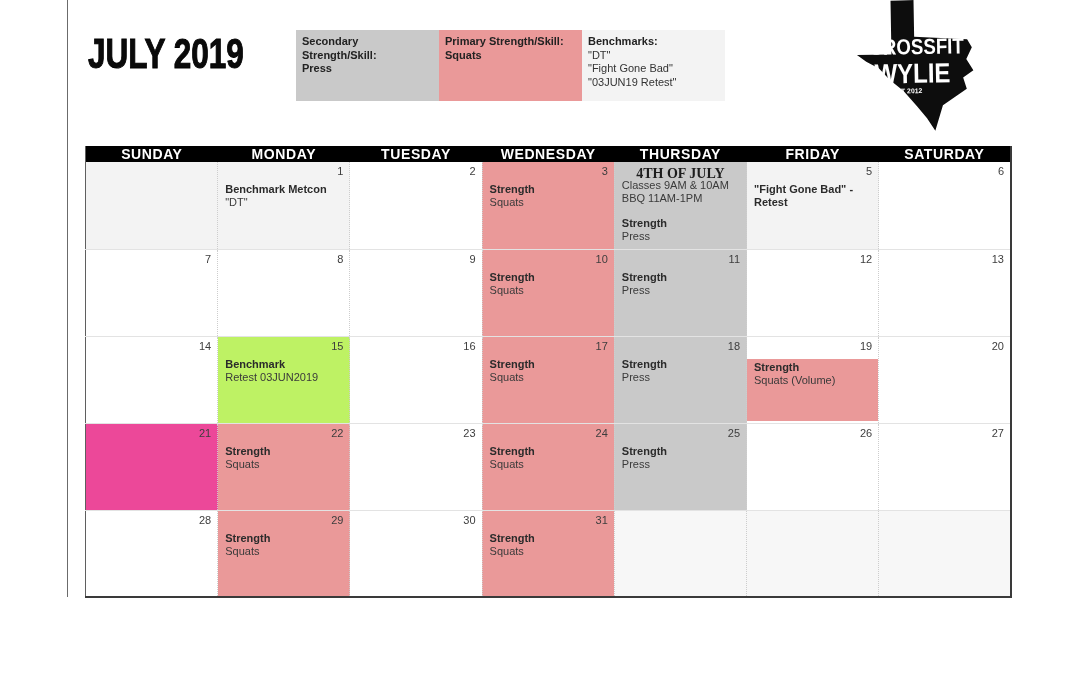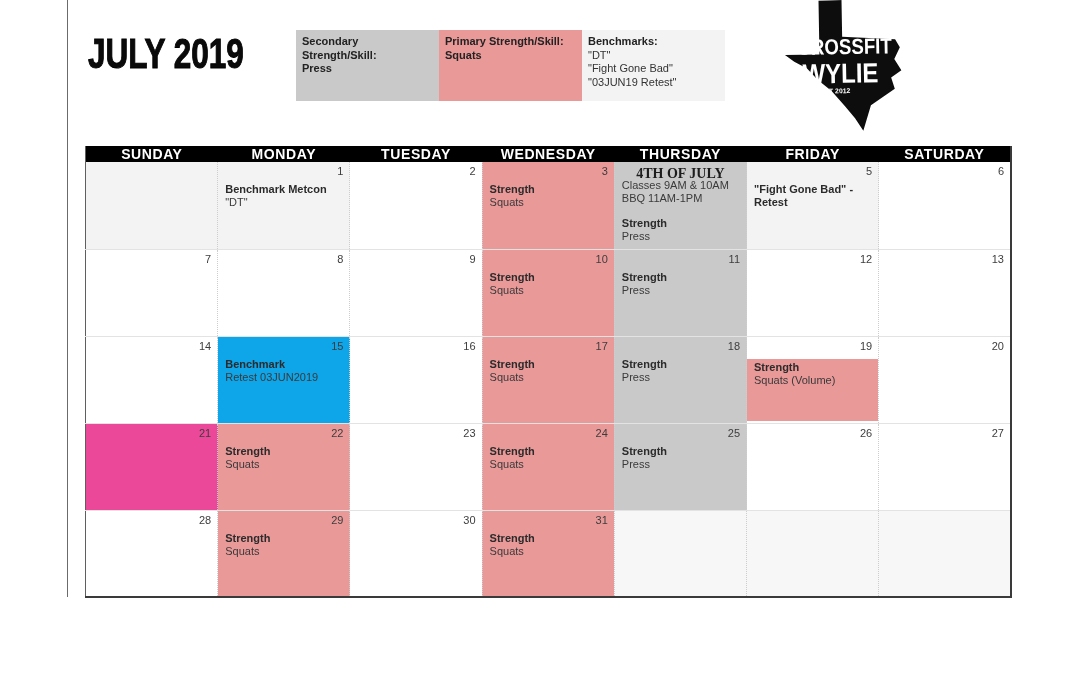--- a/index.html
+++ b/index.html
@@ -15,21 +15,21 @@
     position:absolute; left:88px; top:30px;
     font-size:42px; font-weight:900; color:#0a0a0a;
     letter-spacing:0; transform:scaleX(.75); transform-origin:left top;
     -webkit-text-stroke:1px #000;
     font-family:"Liberation Sans", sans-serif;
   }
   .legend { position:absolute; left:296px; top:30px; display:flex; }
   .legend-box { width:143px; height:71px; padding:5px 6px; font-size:11px; line-height:13.5px; color:#222; }
   .lg-label { font-weight:bold; }
   .lg-line { font-weight:normal; color:#333; }
-  .logo-wrap { position:absolute; left:758px; top:0px; width:174px; height:138px; }
+  .logo-wrap { position:absolute; left:830px; top:0px; width:174px; height:138px; }
   .logo-wrap svg { width:100%; height:100%; transform:rotate(-1deg); }
 
   table.calendar {
     position:absolute; left:85px; top:146px; width:927px;
     border-collapse:collapse; table-layout:fixed;
     border-left:1px solid #5f5f5f; border-right:2px solid #3a3a3a; border-bottom:2px solid #3a3a3a;
   }
   thead th {
     background:#000; color:#fff; font-size:14px; font-weight:bold;
     height:16px; text-align:center; letter-spacing:.6px; padding:0;
@@ -169,21 +169,21 @@
             <div class="daynum">12</div>
           </td>
           <td style="background-color: rgb(255, 255, 255);">
             <div class="daynum">13</div>
           </td>
         </tr>
         <tr>
           <td style="background-color: rgb(255, 255, 255);">
             <div class="daynum">14</div>
           </td>
-          <td style="background-color: #0ea5e9;">
+          <td style="background-color: #bef264;">
             <div class="daynum">15</div>
             <div class="event">
               <div class="ev-title">Benchmark</div>
               <div class="ev-sub">Retest 03JUN2019</div>
             </div>
           </td>
           <td style="background-color: rgb(255, 255, 255);">
             <div class="daynum">16</div>
           </td>
           <td style="background-color: rgb(234, 153, 153);">

